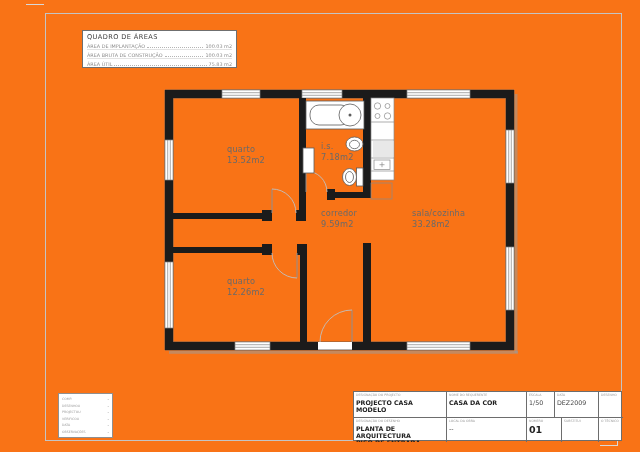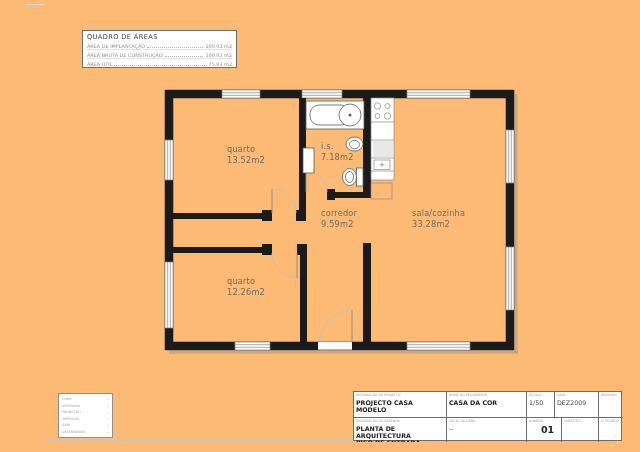--- a/index.html
+++ b/index.html
@@ -1,16 +1,16 @@
 <!DOCTYPE html>
 <html><head>
 <meta charset="utf-8">
 <style>
   html,body{margin:0;padding:0;background:#ffffff;}
-  .page{position:relative;width:640px;height:452px;background:#fdba74;overflow:hidden;
+  .page{position:relative;width:640px;height:452px;background:#f97316;overflow:hidden;
         font-family:"DejaVu Sans", sans-serif;color:#333;}
   .frame{position:absolute;left:45px;top:13px;width:577px;height:428px;
          border:1px solid #c4c4c4;box-sizing:border-box;}
   .corner{position:absolute;border-color:#d8d8d8;}
   .corner.tl{left:26px;top:4px;width:18px;border-top:1px solid #d8d8d8;}
   .corner.br-h{left:600px;top:445px;width:18px;border-top:1px solid #d8d8d8;}
   .corner.br-v{left:617px;top:431px;height:14px;border-left:1px solid #d8d8d8;}
 
   
   .areas{position:absolute;left:82px;top:30px;width:155px;height:38px;background:#fff;
@@ -32,21 +32,21 @@
   .tb{position:absolute;left:353px;top:391px;width:269px;height:50px;background:#fff;
       border:1px solid #6d6d6d;box-sizing:border-box;}
   .cell{position:absolute;border-left:1px solid #6d6d6d;border-top:1px solid #6d6d6d;
         box-sizing:border-box;overflow:hidden;}
   .cell.first{border-left:none;}
   .cell.r1{top:0;height:25px;border-top:none;}
   .cell.r2{top:25px;height:25px;}
   .lbl{font-size:3.2px;line-height:4.5px;color:#9a9a9a;padding:1px 2px 0 2px;white-space:nowrap;}
   .val{font-size:6.3px;font-weight:bold;color:#222;padding:1px 2px 0 2px;line-height:7px;}
   .val.small{font-weight:normal;color:#444;}
-  .val.big{font-size:9.5px;line-height:10px;margin-left:12px;}
+  .val.big{font-size:9.5px;line-height:10px;}
 
   svg text{font-family:"DejaVu Sans", sans-serif;}
 </style>
 </head>
 <body>
 
 <div class="page">
 
   <div class="corner tl"></div>
   <div class="corner br-h"></div>

